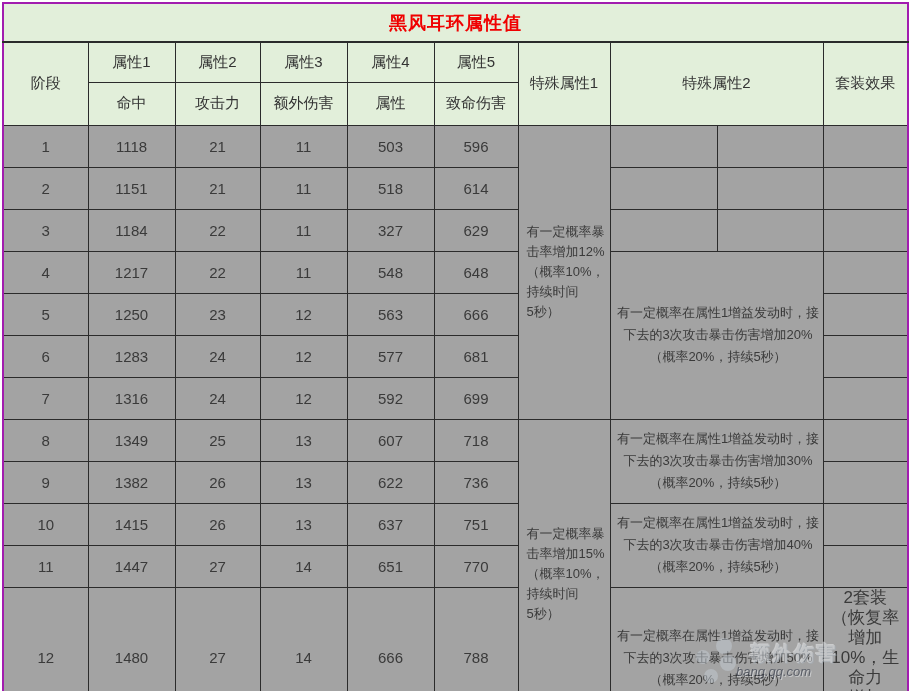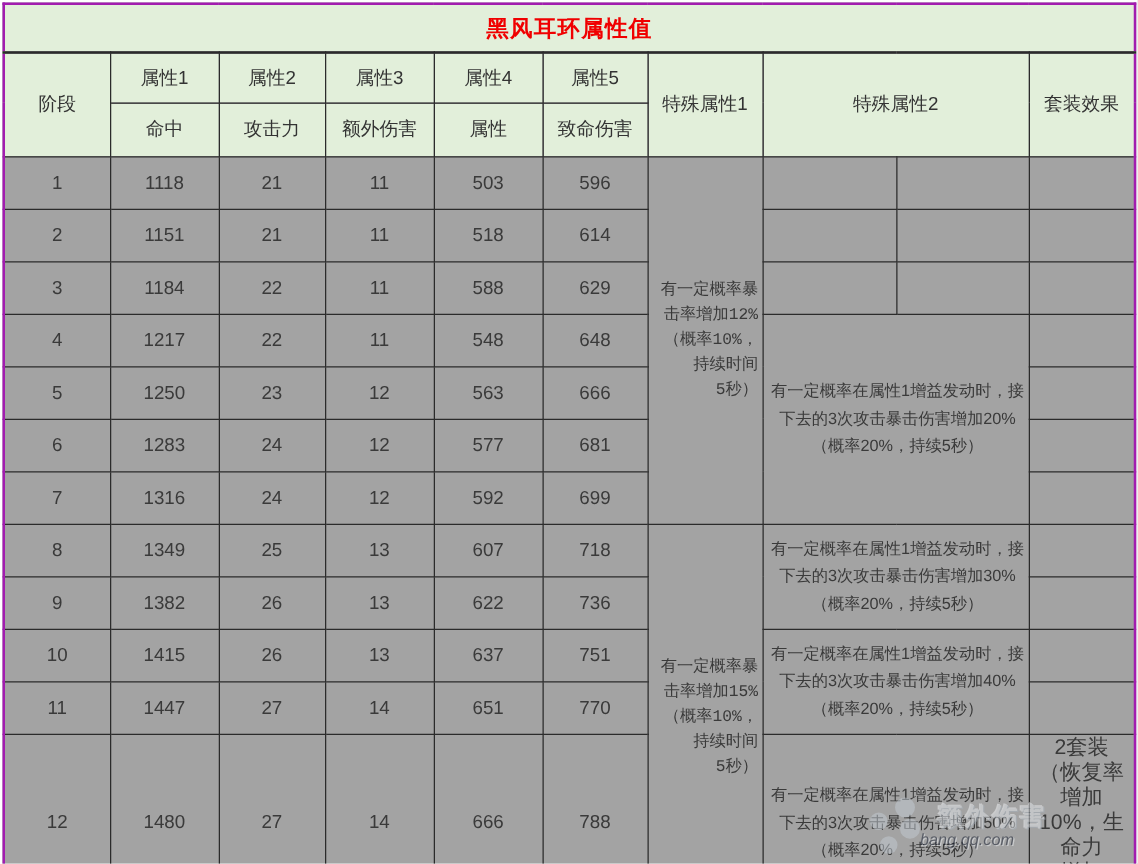--- a/index.html
+++ b/index.html
@@ -20,23 +20,22 @@
   .title-cell{
     background:#e2efda;color:#f00000;font-weight:bold;font-size:18px;
     letter-spacing:1px;border-bottom-width:2px;
   }
   .tr-head td{background:#e2efda;color:#333333;font-size:15px;}
   .h1{height:40px;}
   .h2{height:43px;}
   .tr-data{height:42px;}
   .tr-last{height:103px;}
   .sp1{
-    text-align:right;padding:0 3px 0 8px;font-size:13px;line-height:20px;
+    text-align:left;padding:0 3px 0 8px;font-size:13px;line-height:20px;
     white-space:pre-line;
-    font-family:Liberation Mono, monospace;
   }
   .sp2{
     text-align:center;padding:0 3px 0 6px;font-size:13px;line-height:22px;
     white-space:pre-line;
   }
   .set-cell{font-size:17px;line-height:20px;white-space:pre-line;}
   
   .watermark{
     position:absolute;left:686px;top:632px;width:215px;height:58px;
     opacity:.5;pointer-events:none;
@@ -123,21 +122,21 @@
         <td>614</td>
         <td></td>
         <td></td>
         <td></td>
       </tr>
       <tr class="tr-data">
         <td>3</td>
         <td>1184</td>
         <td>22</td>
         <td>11</td>
-        <td>588</td>
+        <td>327</td>
         <td>629</td>
         <td></td>
         <td></td>
         <td></td>
       </tr>
       <tr class="tr-data">
         <td>4</td>
         <td>1217</td>
         <td>22</td>
         <td>11</td>

